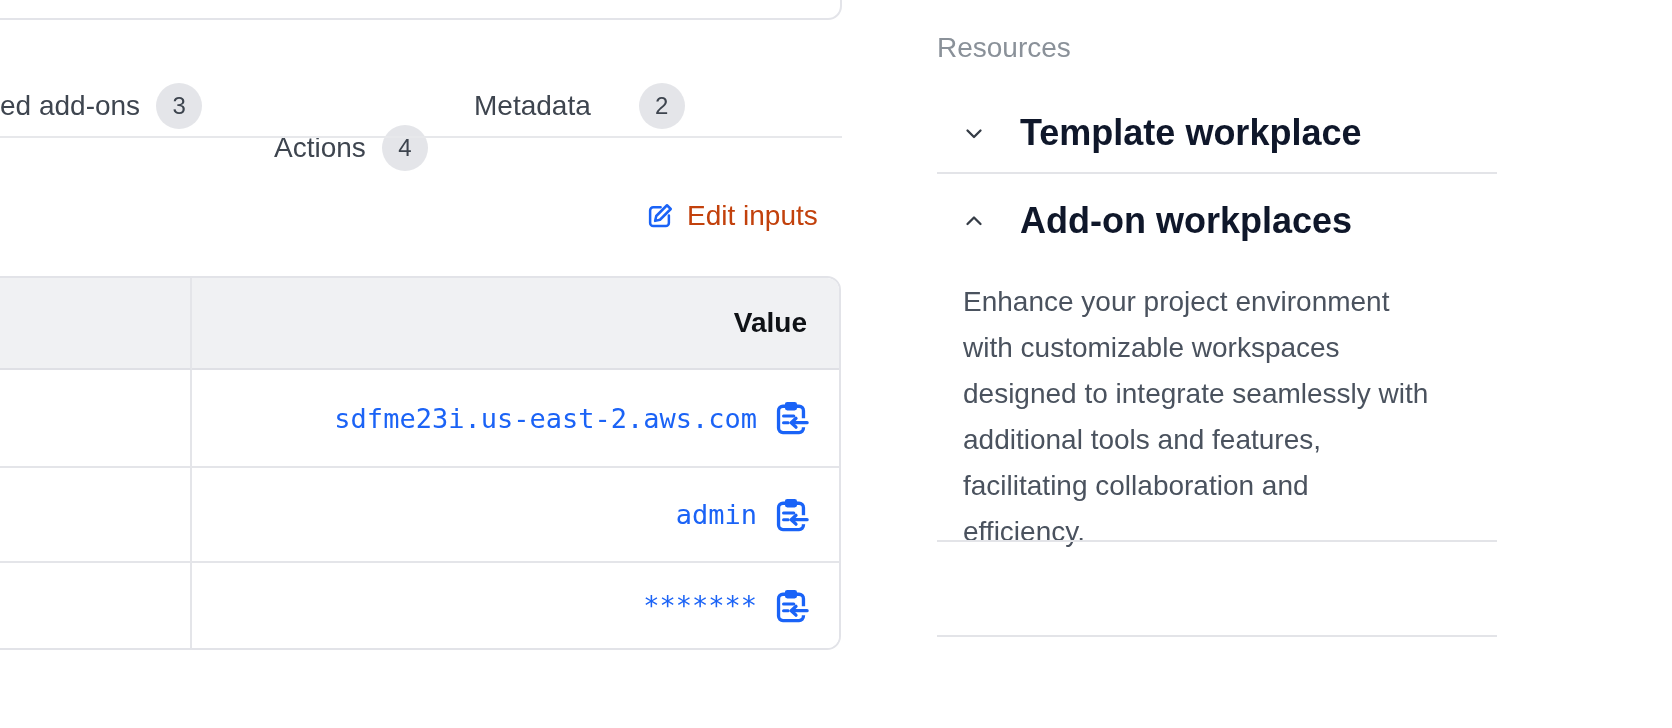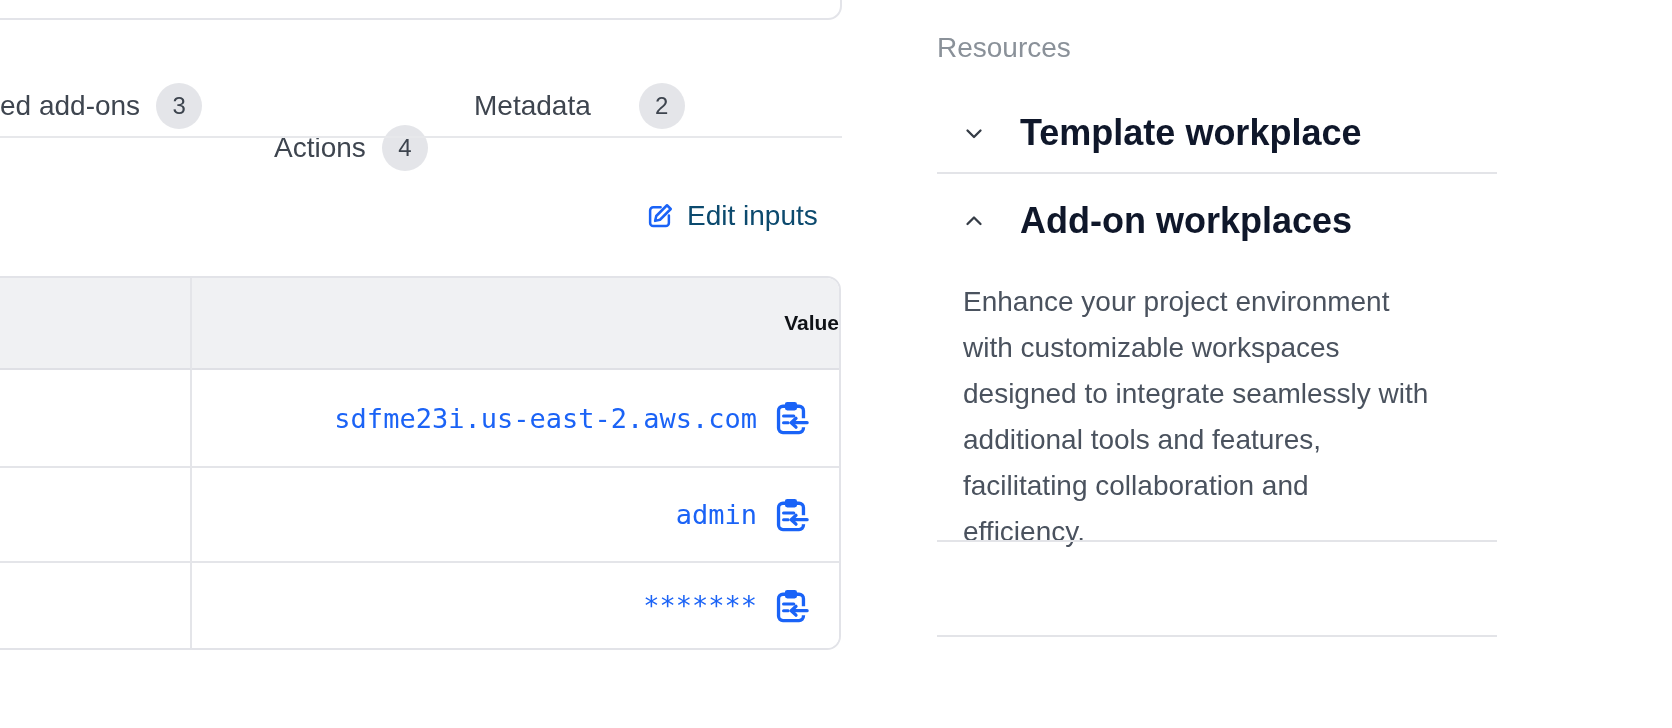--- a/index.html
+++ b/index.html
@@ -29,41 +29,41 @@
     font-size: 24px; display: flex; align-items: center; justify-content: center;
   }
   .tabs-divider {
     position: absolute; left: 0; top: 136px; width: 842px; height: 2px; background: #e7e8eb;
   }
 
   
   .edit-inputs {
     position: absolute; left: 645px; top: 198px; height: 36px;
     display: flex; align-items: center; gap: 12px;
-    color: #0c4a6e; font-size: 28px; font-weight: 500; cursor: pointer; white-space: nowrap;
+    color: #c2410c; font-size: 28px; font-weight: 500; cursor: pointer; white-space: nowrap;
   }
   .edit-inputs svg { display: block; }
 
   
   .io-table {
     position: absolute; left: -210px; top: 276px; width: 1051px; height: 374px;
     background: #ffffff; border: 2px solid #e2e3e8; border-radius: 14px; overflow: hidden;
   }
   .io-grid {
     display: grid; width: 100%; height: 100%;
     grid-template-columns: 400px 1fr;
     grid-template-rows: 92px 98px 95px 1fr;
   }
   .cell { background: #ffffff; }
   .cell.head { background: #f0f1f3; border-bottom: 2px solid #dfe0e5; }
   .cell.namecol { border-right: 2px solid #e4e5e9; }
   .cell.rowline { border-bottom: 2px solid #e4e5e9; }
   .cell.value-head {
-    display: flex; align-items: center; justify-content: flex-end; 
-    font-size: 21px; font-weight: 700; color: #0f1216;
+    display: flex; align-items: center; justify-content: flex-end; padding-right: 32px;
+    font-size: 28px; font-weight: 700; color: #0f1216;
   }
   .cell.value-cell {
     display: flex; align-items: center; justify-content: flex-end;
     gap: 16px; padding-right: 30px;
   }
   .mono-val {
     font-family: "DejaVu Sans Mono", monospace; font-size: 27px; color: #1b63f6; white-space: nowrap; text-align: right;
   }
   .copy-btn { display: flex; align-items: center; justify-content: center; cursor: pointer; }
   .copy-btn svg { display: block; }

